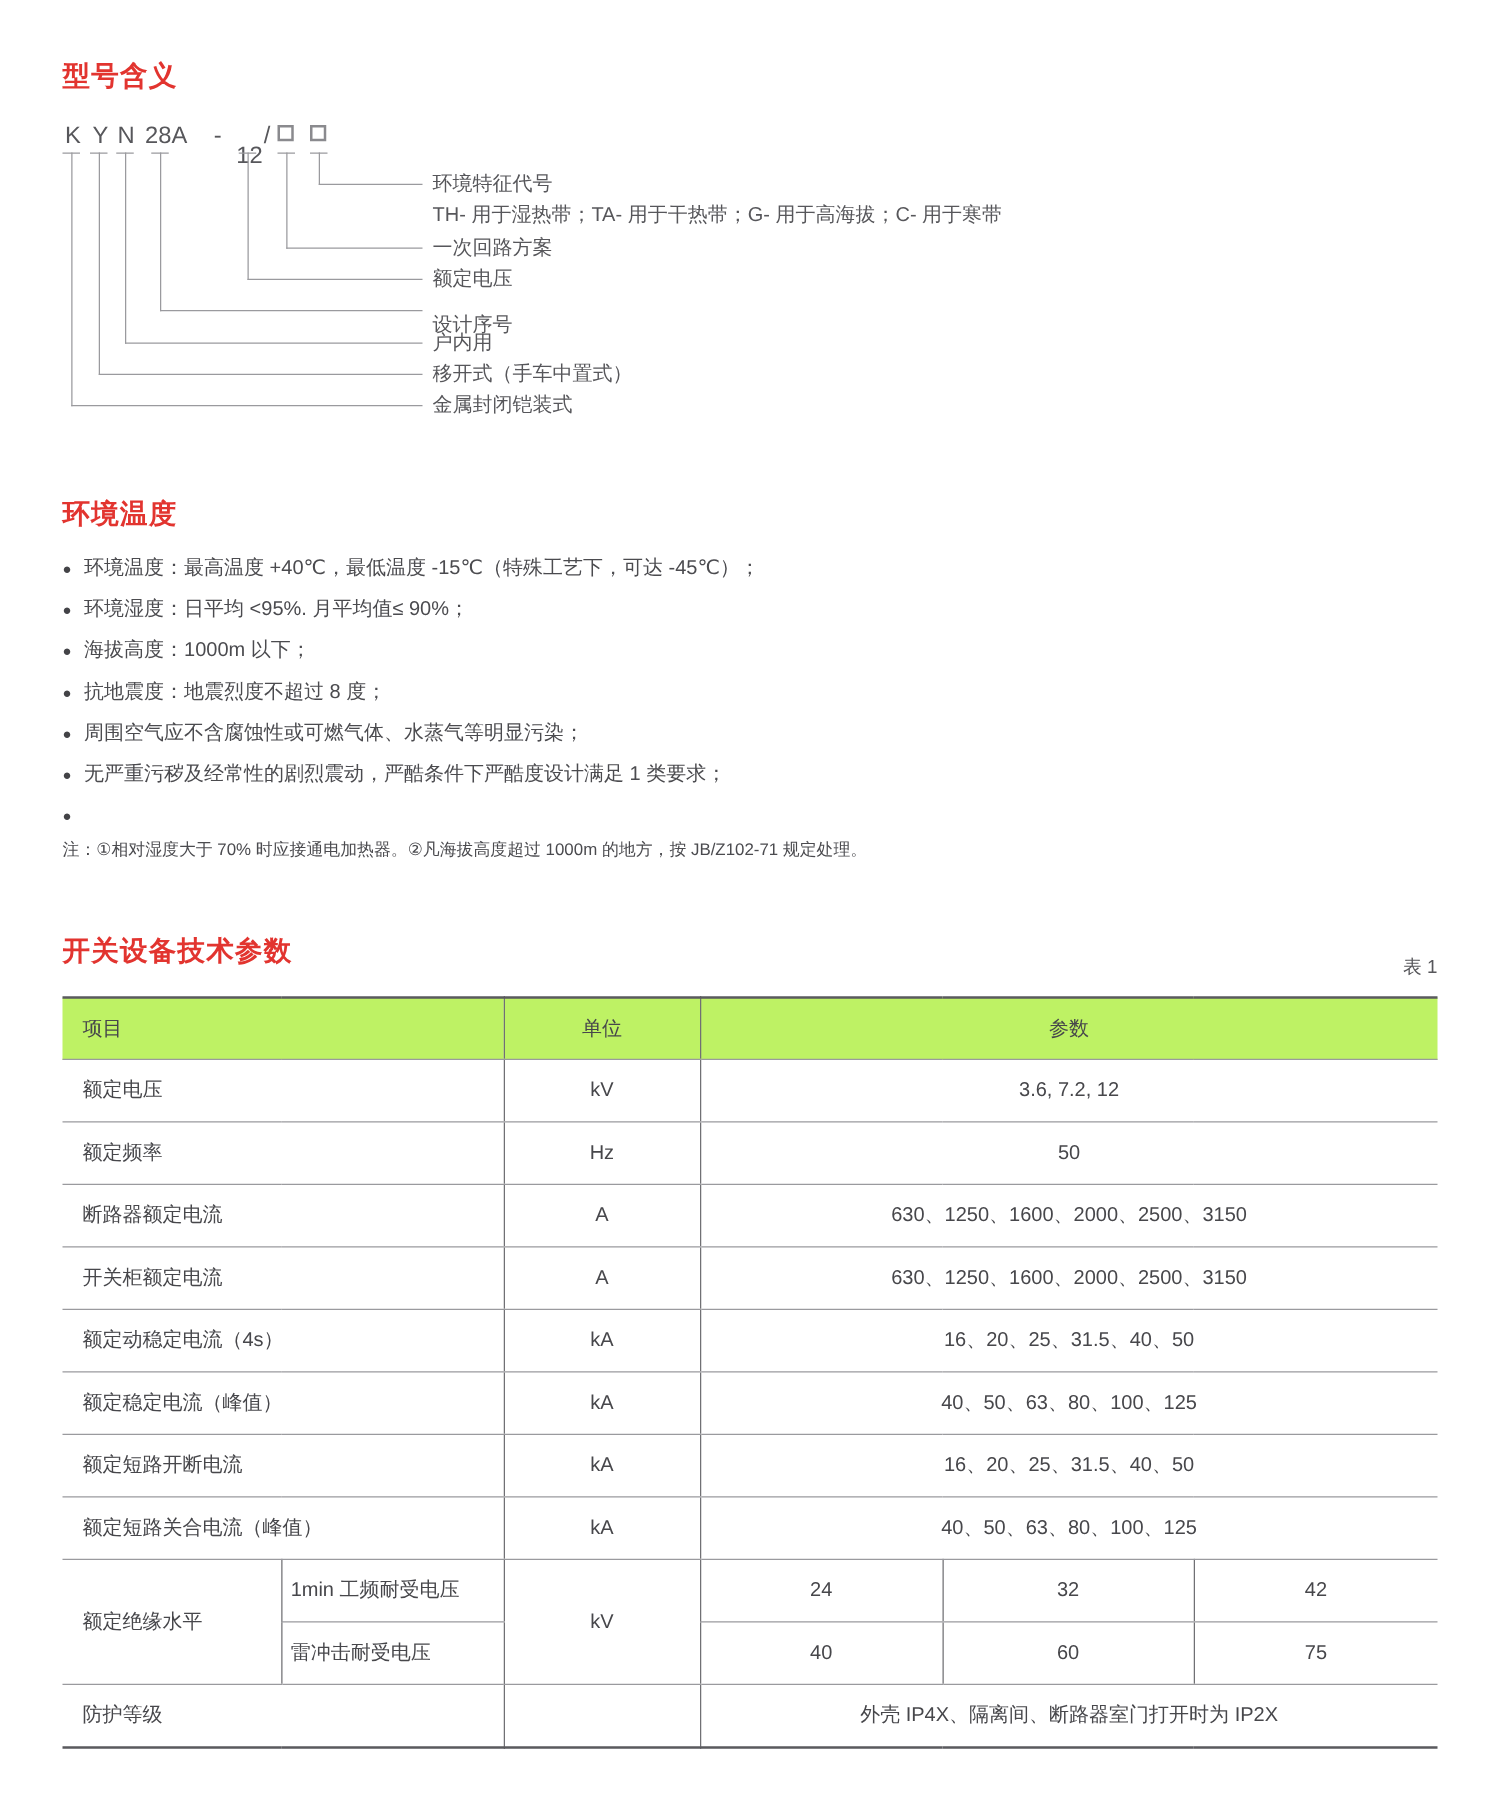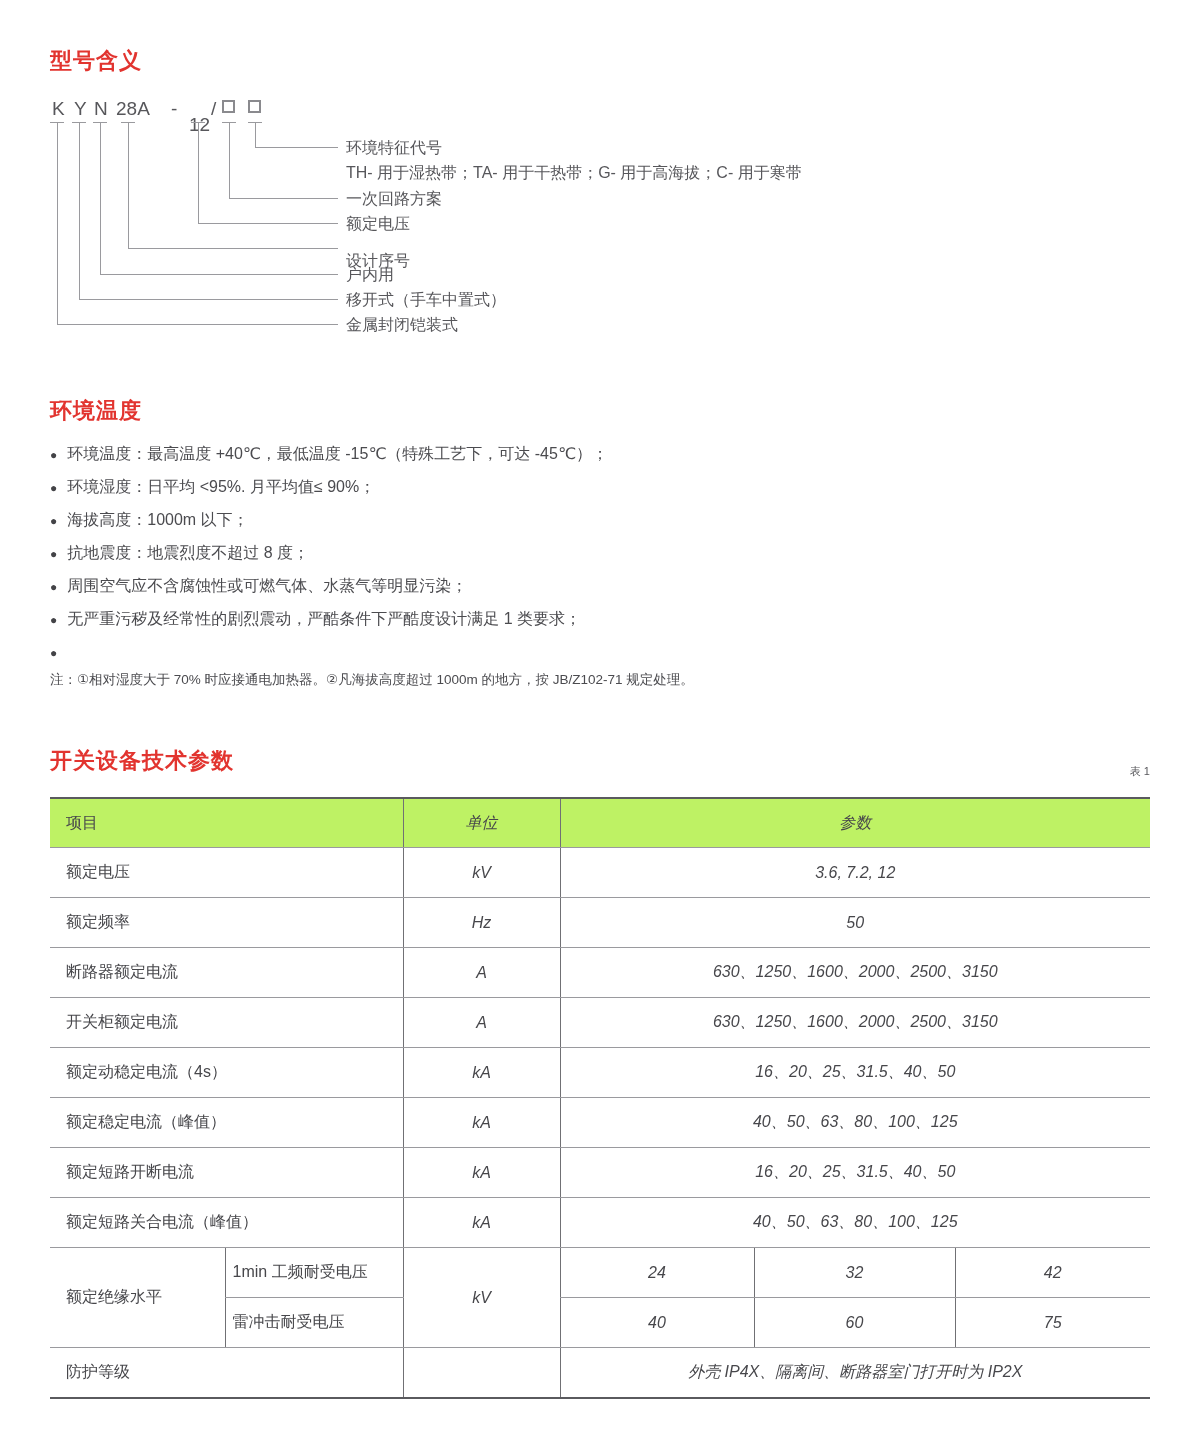--- a/index.html
+++ b/index.html
@@ -16,33 +16,33 @@
   .code-box{position:absolute;top:100px;width:13px;height:13px;border:2px solid #8a8a8e;box-sizing:border-box;background:#fff;}
   .connector{position:absolute;border-left:1px solid #9a9a9e;border-bottom:1px solid #9a9a9e;box-sizing:border-box;}
   .connector-cap{position:absolute;height:1px;background:#9a9a9e;}
   .callout-label{position:absolute;left:346px;font-size:16px;line-height:22px;color:#57575b;white-space:nowrap;}
   
   #usage-list{position:absolute;left:50px;top:438px;margin:0;padding:0;list-style:none;}
   #usage-list li{display:flex;align-items:center;height:33px;font-size:16px;color:#4b4b4f;white-space:nowrap;}
   #usage-list .bullet{font-size:12px;margin-right:10px;color:#434347;flex:0 0 auto;}
   #usage-note{position:absolute;left:50px;top:670px;font-size:13.5px;line-height:20px;color:#4b4b4f;white-space:nowrap;}
   
-  #table-label{position:absolute;left:50px;top:764px;width:1100px;text-align:right;font-size:11px;color:#57575b;}
+  #table-label{position:absolute;left:50px;top:764px;width:1100px;text-align:right;font-size:15px;color:#57575b;}
   #params-table{
     position:absolute;left:50px;top:797px;width:1100px;table-layout:fixed;
     border-collapse:collapse;border-top:2px solid #5a5a5e;border-bottom:2px solid #5a5a5e;
   }
   #params-table td,#params-table th{
     font-size:16px;font-weight:normal;color:#47474b;height:49px;padding:0;
     border-bottom:1px solid #9a9a9e;background:#fff;
   }
   #params-table tr.header-row th{background:#bef264;height:48px;}
   #params-table .left{text-align:left;padding-left:16px;}
   #params-table .sub{text-align:left;padding-left:7px;}
-  #params-table .center{text-align:center;font-style:italic;}
+  #params-table .center{text-align:center;}
   #params-table .vl{border-left:1px solid #707074;}
   #params-table tr.last-row td{border-bottom:none;}
 </style>
 </head>
 <body>
 
 <div id="canvas">
 
   <h2 class="red-heading" style="top:46px;">型号含义</h2>
 

